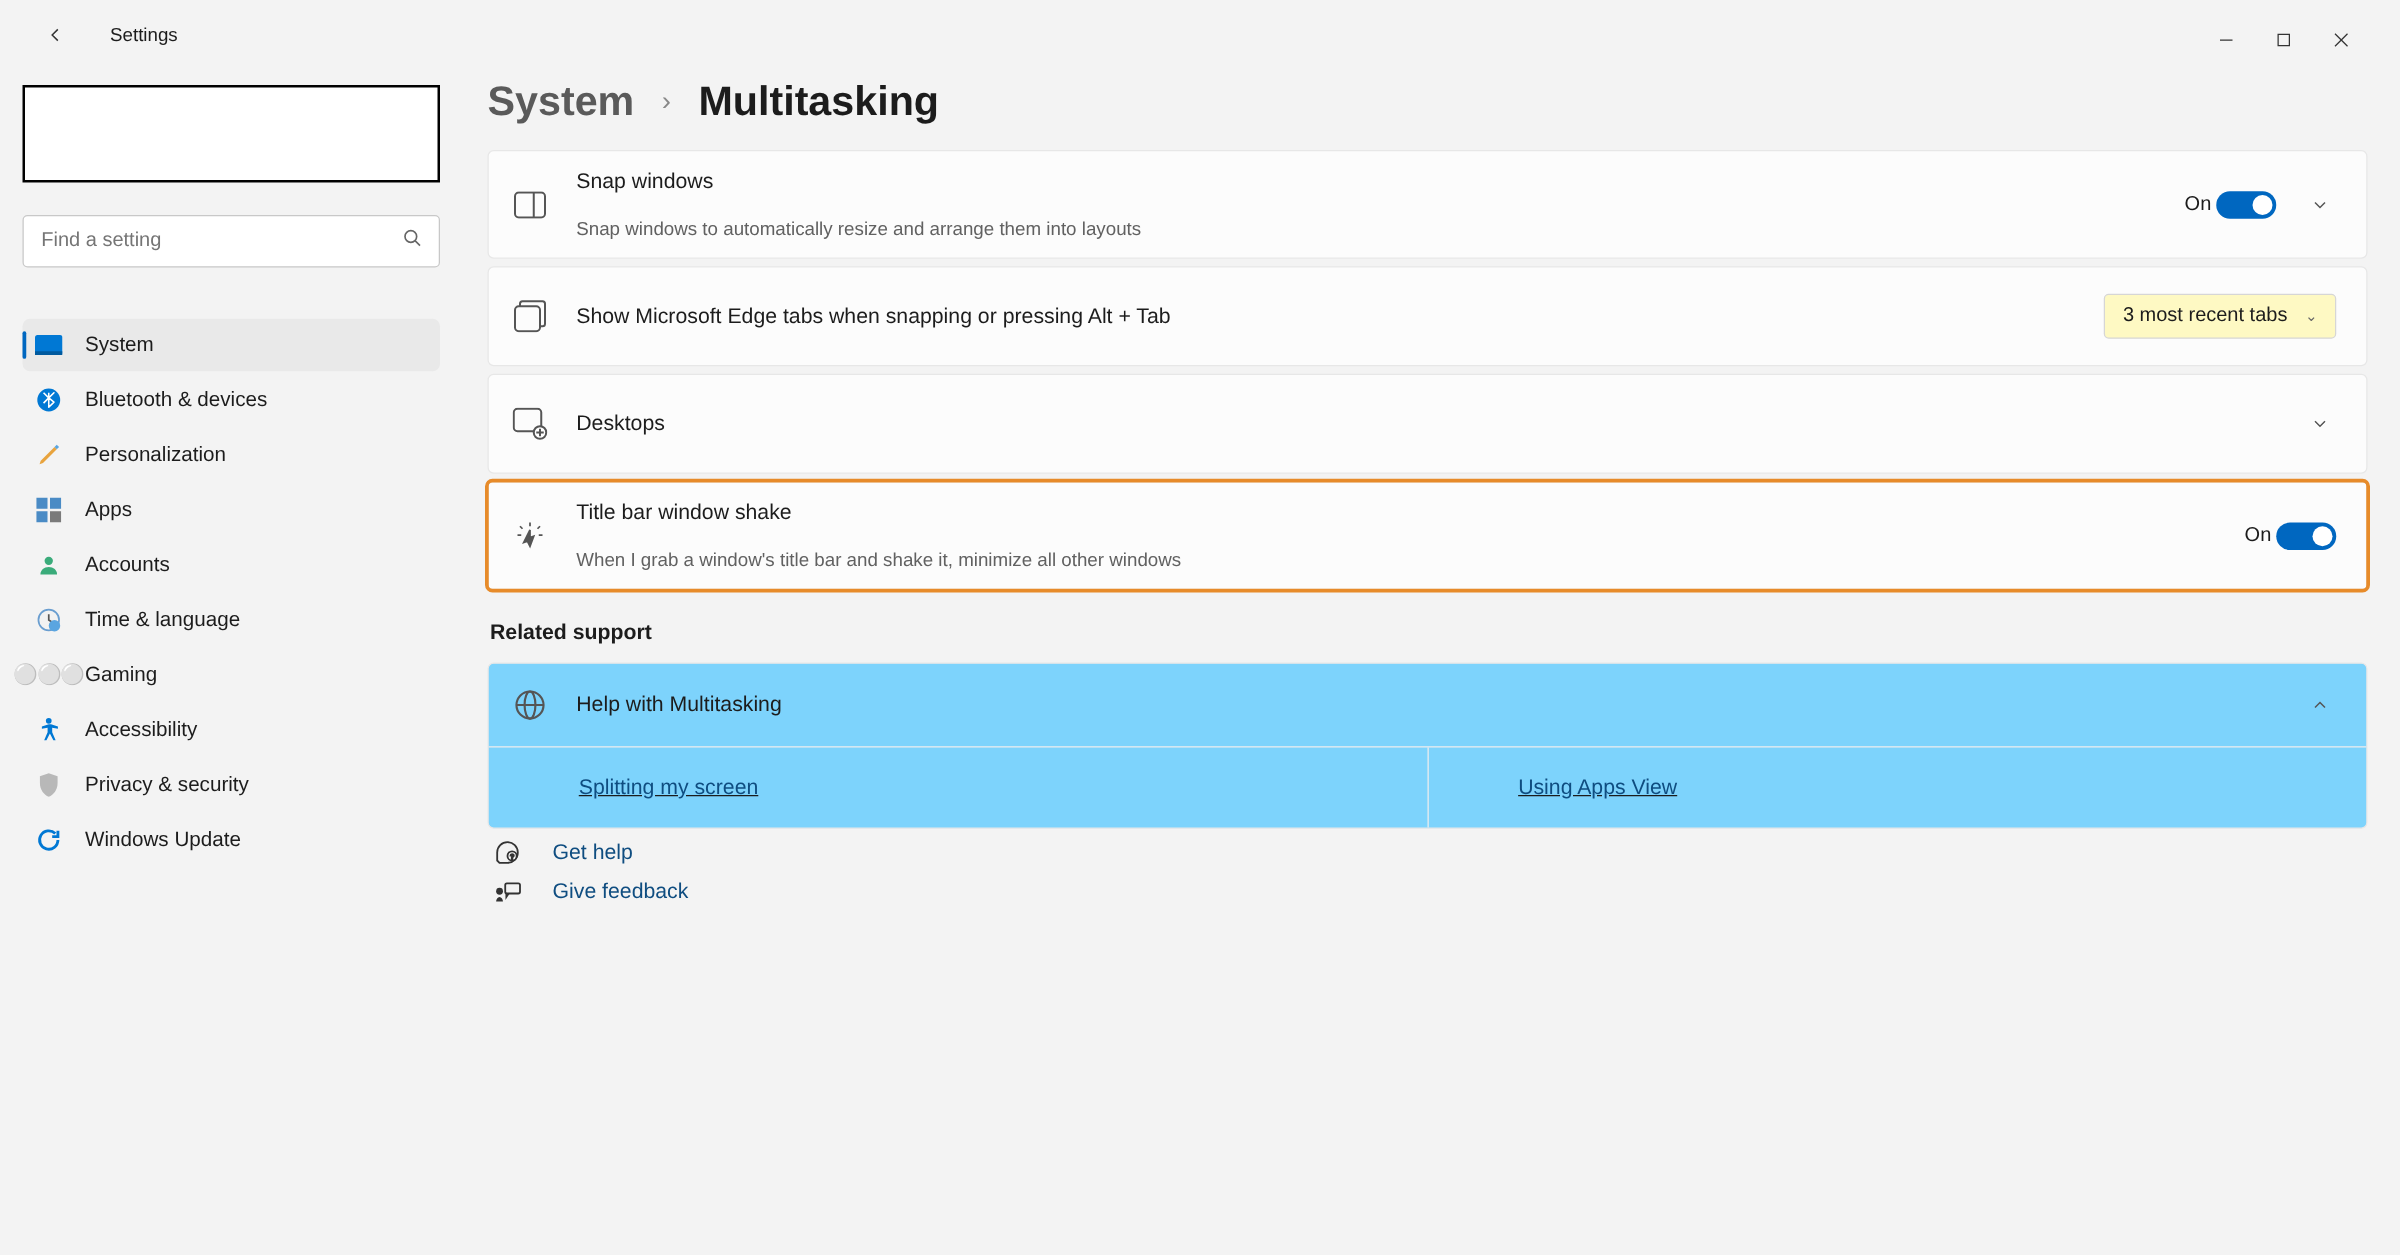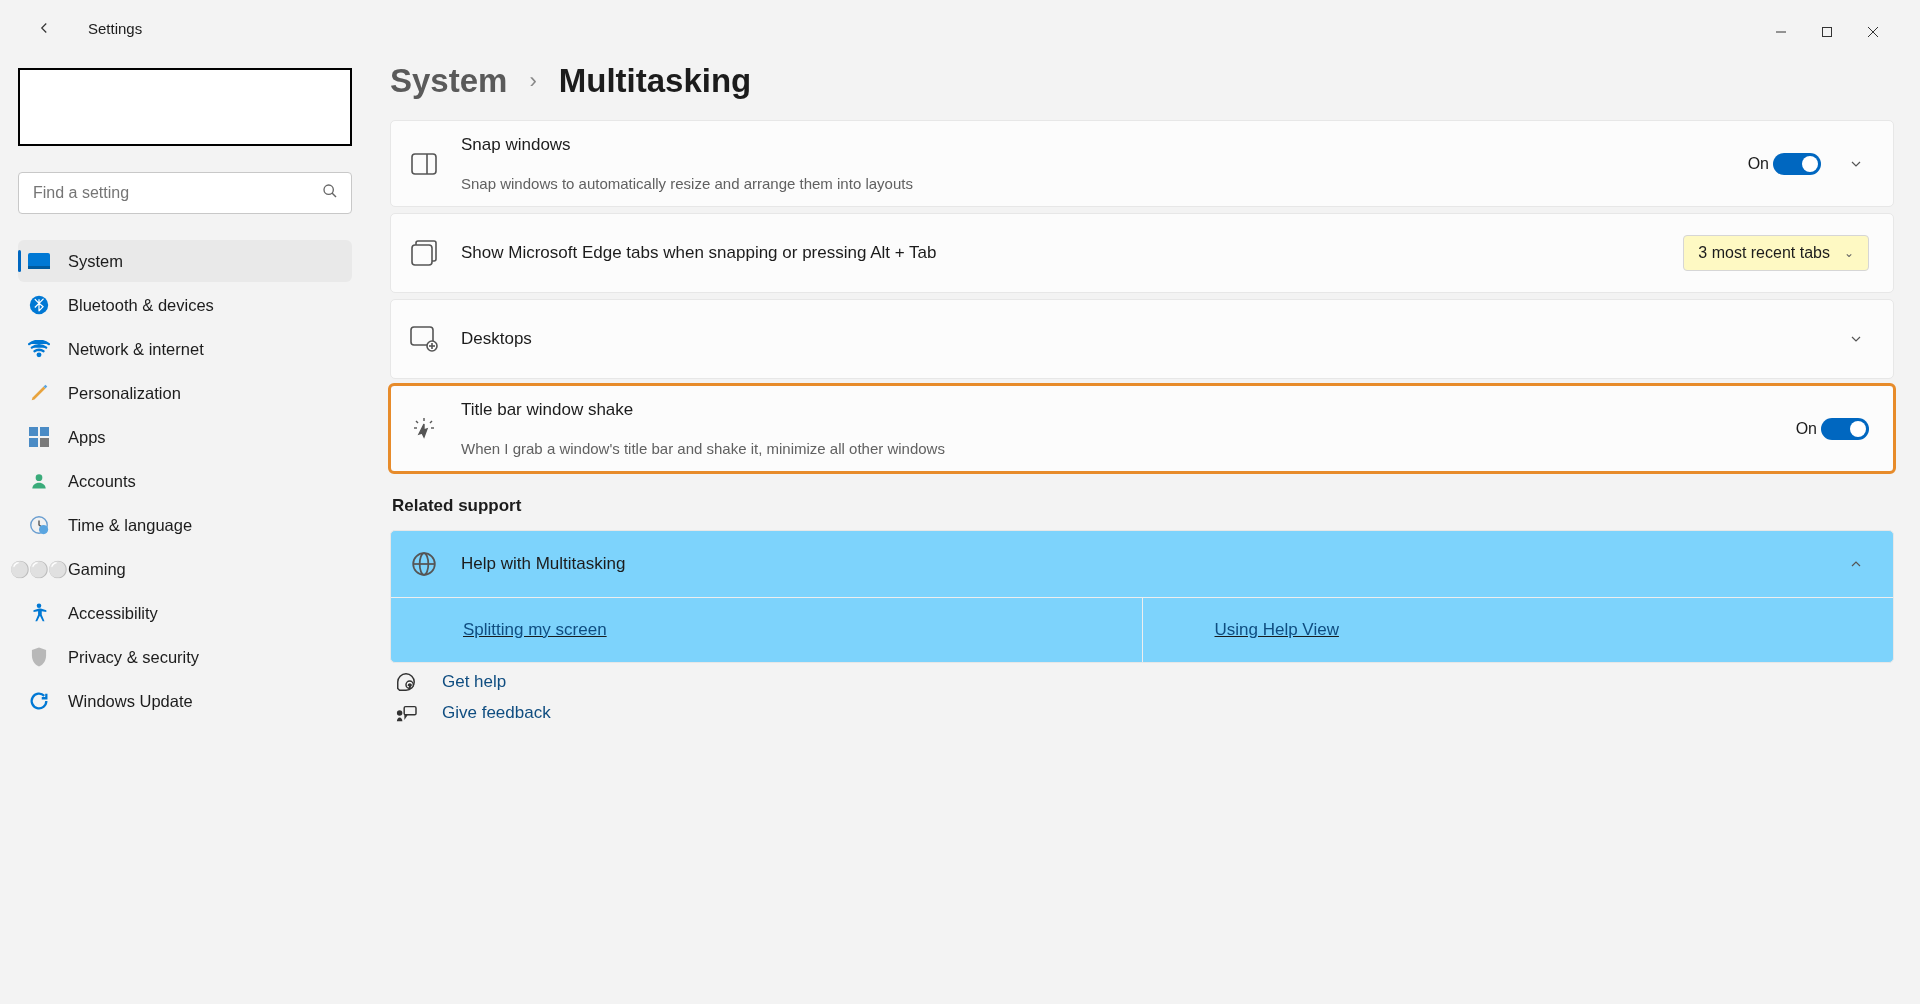--- a/index.html
+++ b/index.html
@@ -15,21 +15,21 @@
 
 
 .layout { display: flex; height: calc(100% - 48px); }
 .sidebar { width: 370px; padding: 12px 18px 0 18px; display: flex; flex-direction: column; gap: 8px; }
 .main { flex: 1; padding: 8px 26px 0 20px; overflow-y: auto; }
 
 
 .user-box { border: 2px solid #000; background: #fff; height: 78px; margin: 8px 0 18px 0; }
 
 
-.search-wrap { position: relative; margin-bottom: 18px; }
+.search-wrap { position: relative; margin-bottom: 33px; }
 .search-input { width: 100%; height: 42px; border: 1px solid #c8c8c8; border-radius: 4px; padding: 0 44px 0 14px; font-size: 16px; background: #fff; color: #555; outline: none; }
 .search-icon { position: absolute; right: 14px; top: 50%; transform: translateY(-50%); color: #555; }
 
 
 .nav { display: flex; flex-direction: column; gap: 2px; }
 .nav-item { display: flex; align-items: center; height: 42px; padding: 0 10px; border-radius: 6px; cursor: pointer; gap: 18px; position: relative; }
 .nav-item.active { background: #e9e9e9; }
 .nav-item.active::before { content: ""; position: absolute; left: 0; top: 10px; bottom: 10px; width: 3px; background: #0067c0; border-radius: 2px; }
 .nav-icon { width: 22px; height: 22px; display: flex; align-items: center; justify-content: center; font-size: 18px; }
 .nav-label { font-size: 16.5px; color: #1c1c1c; }
@@ -139,28 +139,20 @@
         <span class="nav-icon">
             <svg width="20" height="20" viewBox="0 0 24 24">
               <circle cx="12" cy="12" r="11" fill="#0078d4"></circle>
               <path d="M12 5v14l5-5-5-4 5-5-5 5-5-5m0 10l5-5" stroke="#fff" stroke-width="1.5" fill="none" stroke-linejoin="round"></path>
             </svg>
           </span>
         <span class="nav-label">Bluetooth &amp; devices</span>
       </div>
       <div class="nav-item">
         <span class="nav-icon">
-            <svg width="22" height="18" viewBox="0 0 24 20">
-              <path d="M12 18a1.5 1.5 0 100-3 1.5 1.5 0 000 3zm-5-5.5a8 8 0 0110 0m-13-4a13 13 0 0116 0m-19-4a18 18 0 0122 0" stroke="#0078d4" stroke-width="2.5" fill="#0078d4" stroke-linecap="round"></path>
-            </svg>
-          </span>
-        <span class="nav-label">Network &amp; internet</span>
-      </div>
-      <div class="nav-item">
-        <span class="nav-icon">
             <svg width="22" height="22" viewBox="0 0 24 24">
               <path d="M4 20l3-1 12-12-2-2L5 17l-1 3z" fill="#e8a33d"></path>
               <path d="M17 5l2 2 2-2-2-2-2 2z" fill="#5aa5e0"></path>
             </svg>
           </span>
         <span class="nav-label">Personalization</span>
       </div>
       <div class="nav-item">
         <span class="nav-icon">
             <svg width="20" height="20" viewBox="0 0 20 20">
@@ -325,21 +317,21 @@
           <span class="card-title">Help with Multitasking</span>
         </div>
         <div class="chev">
           <svg width="16" height="16" viewBox="0 0 24 24" fill="none" stroke="#555" stroke-width="1.8">
               <path d="M6 15l6-6 6 6"></path>
             </svg>
         </div>
       </div>
       <div class="help-links">
         <div class="help-link">Splitting my screen</div>
-        <div class="help-link">Using Help View</div>
+        <div class="help-link">Using Apps View</div>
       </div>
     </div>
 
     <div class="foot-links">
       <div class="foot-link">
         <span class="fi">
           <svg width="22" height="22" viewBox="0 0 24 24" fill="none" stroke="#333" stroke-width="1.6">
               <path d="M3 12a9 9 0 119 9H5l-2-2v-7z"></path>
               <circle cx="16" cy="15" r="4" fill="#fff"></circle>
               <text x="16" y="18" font-size="6" text-anchor="middle" fill="#333">?</text>

